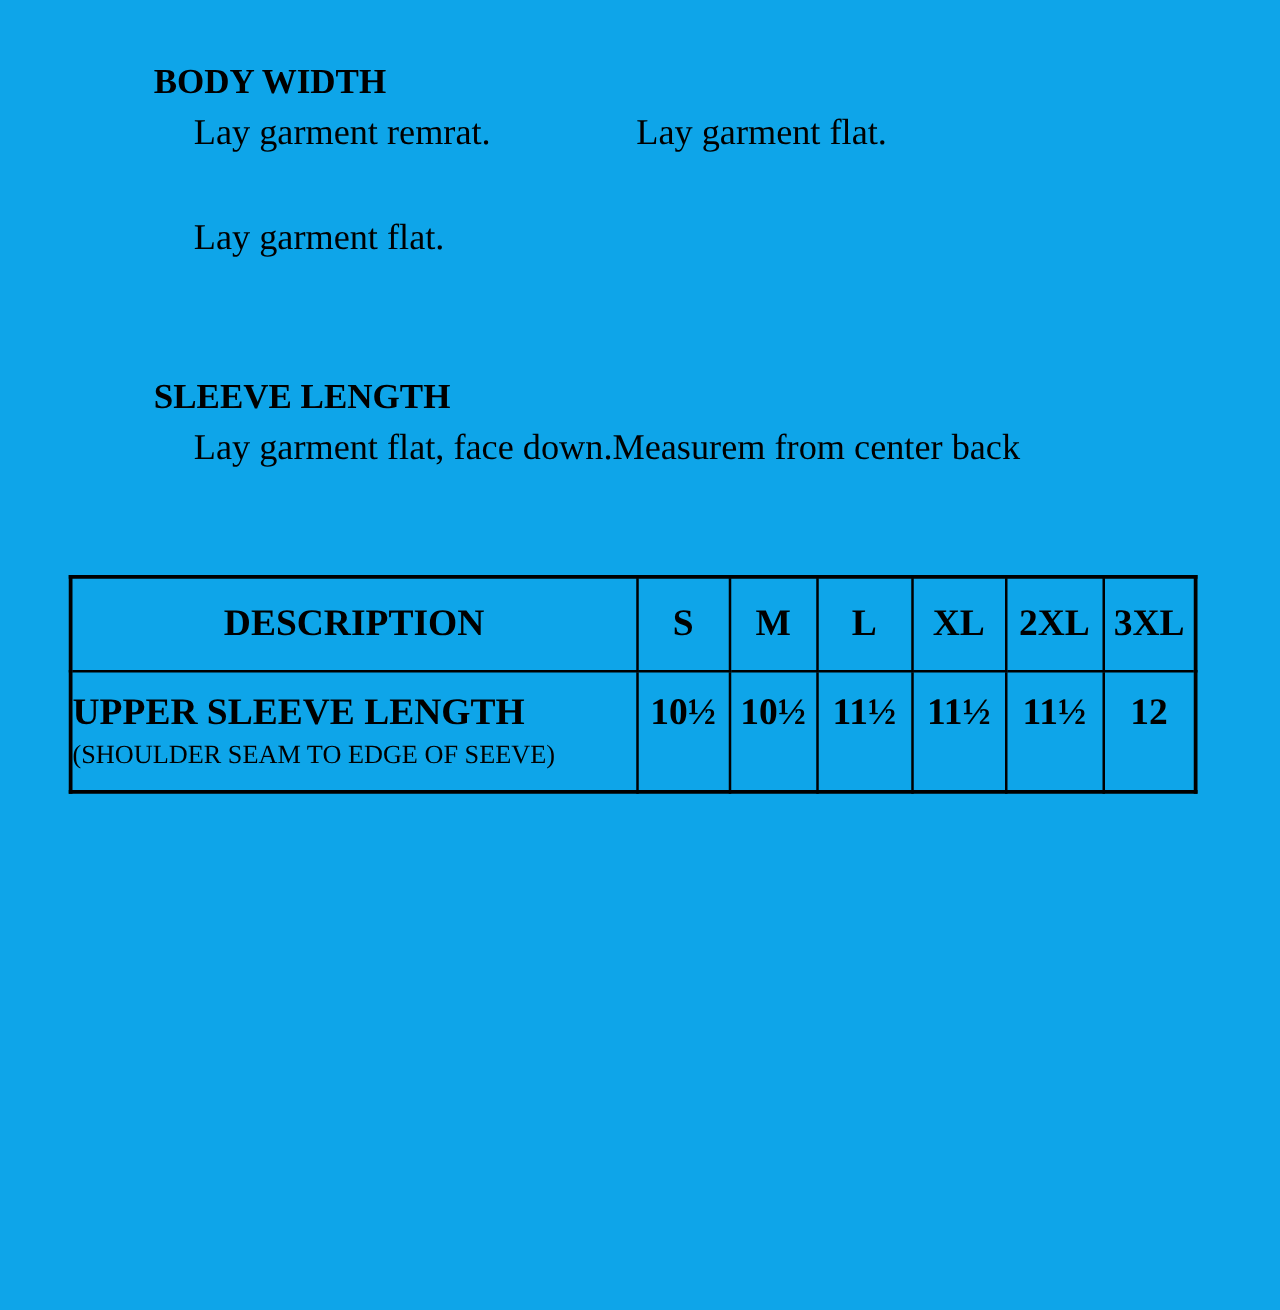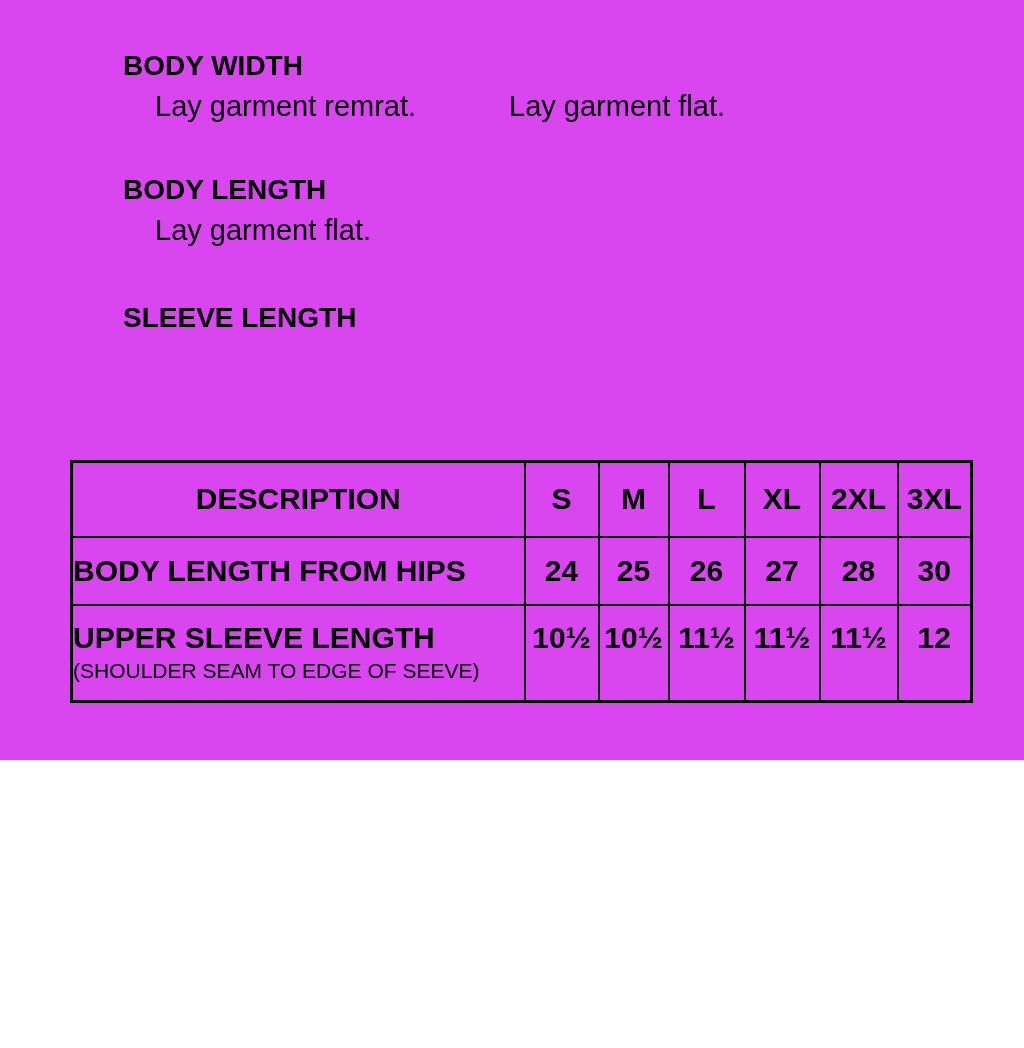--- a/index.html
+++ b/index.html
@@ -3,24 +3,24 @@
 <meta charset="utf-8">
 <style>
   html, body {
     margin: 0;
     padding: 0;
     background: #ffffff;
   }
   .page {
     position: relative;
     width: 1024px;
-    height: 760px;
-    background: #d946ef;
+    height: 1048px;
+    background: #0ea5e9;
     color: #000000;
-    font-family: Liberation Sans, sans-serif;
+    font-family: Liberation Serif, serif;
     overflow: hidden;
   }
 
   
   .note {
     position: absolute;
     left: 123px;
     width: 860px;
   }
   .note h2 {
@@ -45,21 +45,21 @@
     top: 0;
     white-space: nowrap;
   }
   .note-s1 { top: 46px; }
   .note-s2 { top: 170px; }
   .note-s3 { top: 298px; }
 
   
   .size-table {
     position: absolute;
-    left: 70px;
+    left: 55px;
     top: 460px;
     width: 900px;
     border-collapse: collapse;
     table-layout: fixed;
     border: 3px solid #000000;
   }
   .size-table th,
   .size-table td {
     border: 2px solid #000000;
     padding: 0;
@@ -113,28 +113,31 @@
 
   <section class="note note-s1">
     <h2>BODY WIDTH</h2>
     <div class="note-line">
       <span>Lay garment remrat.</span>
       <span class="note-detail">Lay garment flat.</span>
     </div>
   </section>
 
   <section class="note note-s2">
-    <h2>BODY LENGTH</h2>
     <div class="note-line">
       <span>Lay garment flat.</span>
     </div>
   </section>
 
   <section class="note note-s3">
     <h2>SLEEVE LENGTH</h2>
+    <div class="note-line">
+      <span>Lay garment flat, face down.Measurem from center back</span>
+      <span class="note-detail"></span>
+    </div>
   </section>
 
   <table class="size-table">
     <colgroup>
       <col style="width:453px">
       <col style="width:74px">
       <col style="width:70px">
       <col style="width:76px">
       <col style="width:75px">
       <col style="width:78px">
@@ -145,31 +148,20 @@
         <th class="c-desc">DESCRIPTION</th>
         <th class="c-size">S</th>
         <th class="c-size">M</th>
         <th class="c-size">L</th>
         <th class="c-size">XL</th>
         <th class="c-size">2XL</th>
         <th class="c-size">3XL</th>
       </tr>
     </thead>
     <tbody>
-      <tr class="row-1">
-        <td class="c-label">
-          <span class="lbl-line">BODY LENGTH FROM HIPS</span>
-        </td>
-        <td class="c-val">24</td>
-        <td class="c-val">25</td>
-        <td class="c-val">26</td>
-        <td class="c-val">27</td>
-        <td class="c-val">28</td>
-        <td class="c-val">30</td>
-      </tr>
       <tr class="row-3">
         <td class="c-label">
           <span class="lbl-line">UPPER SLEEVE LENGTH</span>
           <span class="sublabel">(SHOULDER SEAM TO EDGE OF SEEVE)</span>
         </td>
         <td class="c-val">10½</td>
         <td class="c-val">10½</td>
         <td class="c-val">11½</td>
         <td class="c-val">11½</td>
         <td class="c-val">11½</td>

